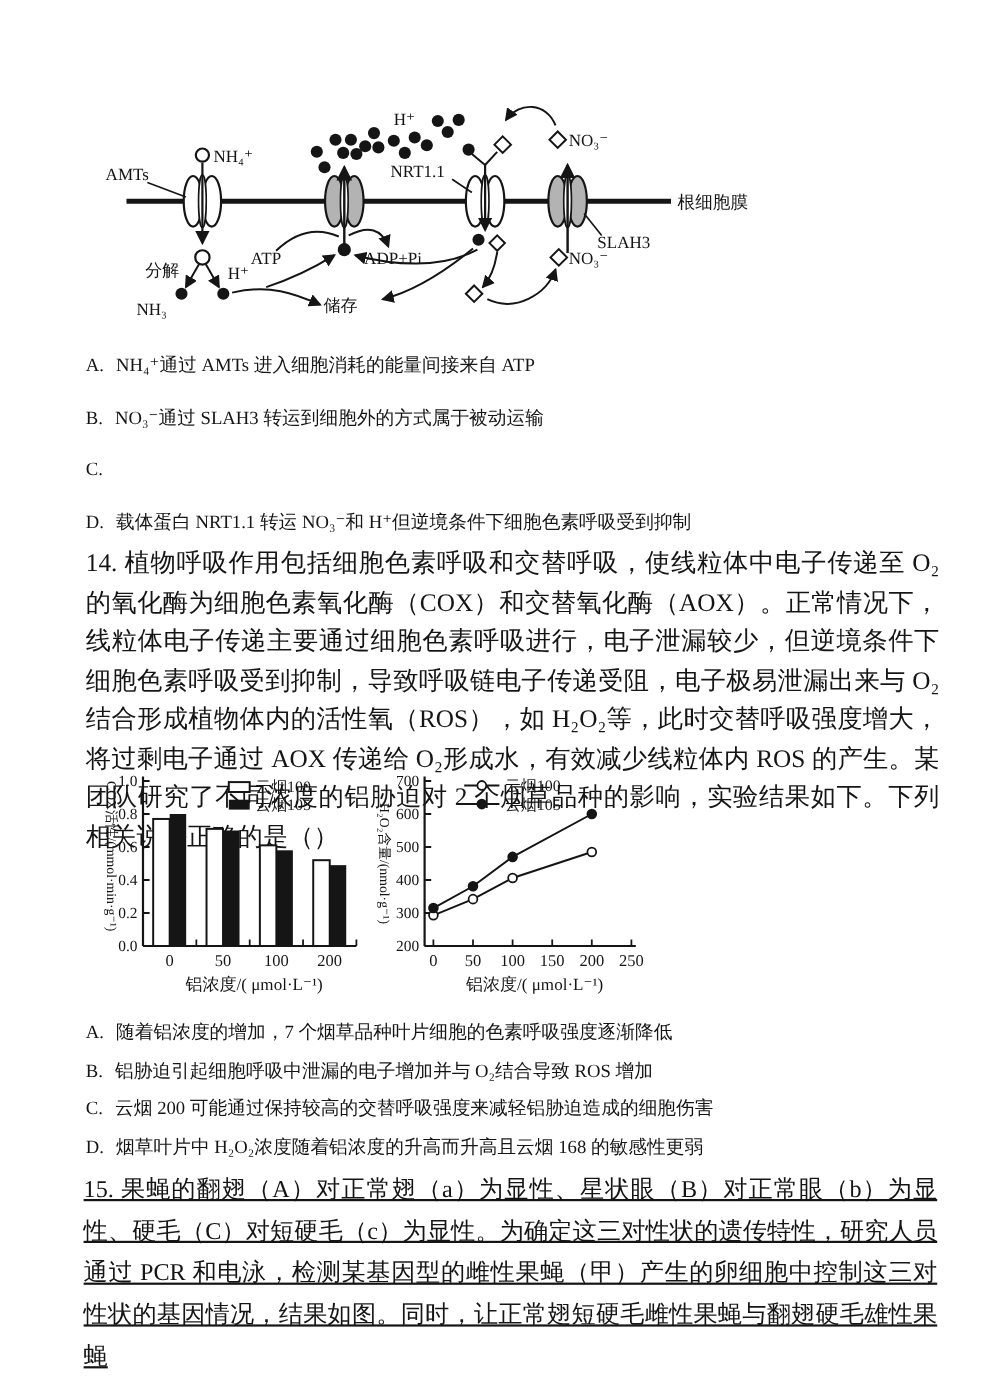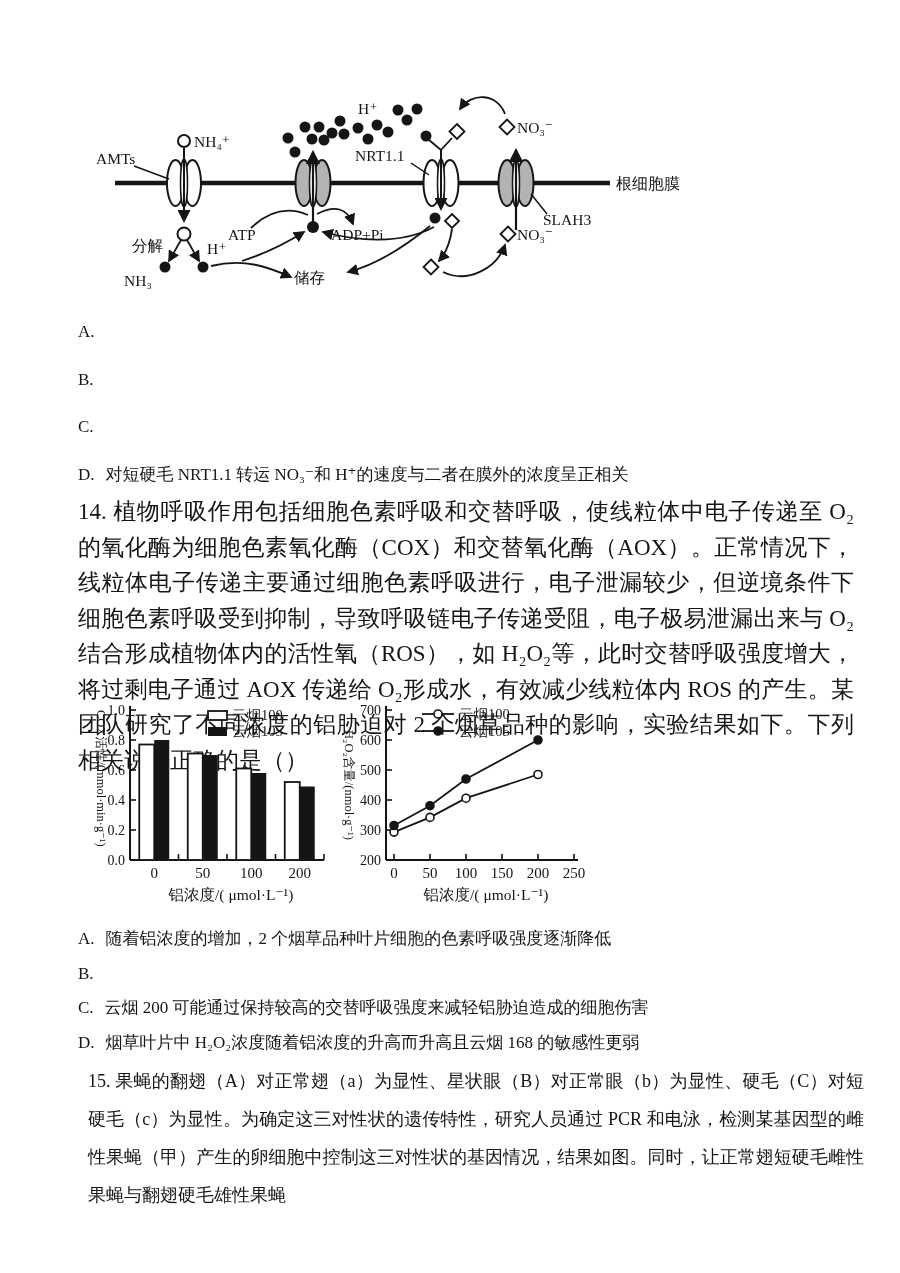--- a/index.html
+++ b/index.html
@@ -118,30 +118,32 @@
     <path class="ln" d="M 452,229 C 450,243 446,253 439,261" stroke-width="1.8" marker-end="url(#ah)"></path>
     <path d="M431,259.5 L438.5,267 L431,274.5 L423.5,267 Z" fill="#fff" stroke="#151515" stroke-width="1.8"></path>
     <path class="ln" d="M 443,272 C 468,284 497,268 505,245" stroke-width="1.8" marker-end="url(#ah)"></path>
     <path class="ln" d="M 430,226 C 398,252 372,266 348,272" stroke-width="1.8" marker-end="url(#ah)"></path>
     <path class="ln" d="M 434,227 C 400,245 357,241 323,232" stroke-width="1.8" marker-end="url(#ah)"></path>
   </svg>
 
   <div class="abs optlist" style="left:78px;top:308px;font-size:17px;line-height:47.5px;">
     <div class="optrow">
       <span class="olabel">A.</span>
+      <span class="otext">NH₄⁺通过 AMTs 进入细胞消耗的能量间接来自 ATP</span>
     </div>
     <div class="optrow">
       <span class="olabel">B.</span>
+      <span class="otext">NO₃⁻通过 SLAH3 转运到细胞外的方式属于被动运输</span>
     </div>
     <div class="optrow">
       <span class="olabel">C.</span>
     </div>
     <div class="optrow">
       <span class="olabel">D.</span>
-      <span class="otext">对短硬毛 NRT1.1 转运 NO₃⁻和 H⁺的速度与二者在膜外的浓度呈正相关</span>
+      <span class="otext">载体蛋白 NRT1.1 转运 NO₃⁻和 H⁺但逆境条件下细胞色素呼吸受到抑制</span>
     </div>
   </div>
 
   <div class="abs stem" style="left:78px;top:494px;font-size:23px;">14. 植物呼吸作用包括细胞色素呼吸和交替呼吸，使线粒体中电子传递至 O₂的氧化酶为细胞色素氧化酶（COX）和交替氧化酶（AOX）。正常情况下，线粒体电子传递主要通过细胞色素呼吸进行，电子泄漏较少，但逆境条件下细胞色素呼吸受到抑制，导致呼吸链电子传递受阻，电子极易泄漏出来与 O₂结合形成植物体内的活性氧（ROS），如 H₂O₂等，此时交替呼吸强度增大，将过剩电子通过 AOX 传递给 O₂形成水，有效减少线粒体内 ROS 的产生。某团队研究了不同浓度的铝胁迫对 2 个烟草品种的影响，实验结果如下。下列相关说法正确的是（）</div>
 
   <svg class="abs" style="left:80px;top:698px;" width="252" height="220" id="barChart">
       <line x1="50" y1="8" x2="50" y2="162" stroke="#151515" stroke-width="2"></line>
       <line x1="50" y1="162" x2="244" y2="162" stroke="#151515" stroke-width="2"></line>
       <line x1="50" y1="162" x2="56" y2="162" stroke="#151515" stroke-width="1.6"></line>
       <text x="45" y="166.5" text-anchor="end" font-size="14">0.0</text>
@@ -221,30 +223,31 @@
       <line x1="94" y1="33" x2="126" y2="33" stroke="#151515" stroke-width="1.8"></line>
       <circle cx="110" cy="33" r="4" fill="#151515" stroke="#151515" stroke-width="1.6"></circle>
       <text x="131" y="38" font-size="14.5">云烟105</text>
       <text x="158" y="202" text-anchor="middle" font-size="15.5">铝浓度/( μmol·L⁻¹)</text>
       <text transform="translate(17,32) rotate(90)" font-size="12.5">H₂O₂含量/(nmol·g⁻¹)</text>
     </svg>
 
   <div class="abs optlist" style="left:78px;top:922px;font-size:17px;line-height:34.5px;">
     <div class="optrow">
       <span class="olabel">A.</span>
-      <span class="otext">随着铝浓度的增加，2 个烟草品种叶片细胞的色素呼吸强度逐渐降低</span>
+      <span class="otext">随着铝浓度的增加，7 个烟草品种叶片细胞的色素呼吸强度逐渐降低</span>
     </div>
     <div class="optrow">
       <span class="olabel">B.</span>
+      <span class="otext">铝胁迫引起细胞呼吸中泄漏的电子增加并与 O₂结合导致 ROS 增加</span>
     </div>
     <div class="optrow">
       <span class="olabel">C.</span>
       <span class="otext">云烟 200 可能通过保持较高的交替呼吸强度来减轻铝胁迫造成的细胞伤害</span>
     </div>
     <div class="optrow">
       <span class="olabel">D.</span>
       <span class="otext">烟草叶片中 H₂O₂浓度随着铝浓度的升高而升高且云烟 168 的敏感性更弱</span>
     </div>
   </div>
 
-  <div class="abs stem" style="left:88px;top:1062px;font-size:18px;line-height:38px;">15. 果蝇的翻翅（A）对正常翅（a）为显性、星状眼（B）对正常眼（b）为显性、硬毛（C）对短硬毛（c）为显性。为确定这三对性状的遗传特性，研究人员通过 PCR 和电泳，检测某基因型的雌性果蝇（甲）产生的卵细胞中控制这三对性状的基因情况，结果如图。同时，让正常翅短硬毛雌性果蝇与翻翅硬毛雄性果蝇</div>
+  <div class="abs stem" style="left:76px;top:1062px;font-size:22px;line-height:38px;text-decoration:underline;">15. 果蝇的翻翅（A）对正常翅（a）为显性、星状眼（B）对正常眼（b）为显性、硬毛（C）对短硬毛（c）为显性。为确定这三对性状的遗传特性，研究人员通过 PCR 和电泳，检测某基因型的雌性果蝇（甲）产生的卵细胞中控制这三对性状的基因情况，结果如图。同时，让正常翅短硬毛雌性果蝇与翻翅硬毛雄性果蝇</div>
 
 </div>
 
 </body></html>

